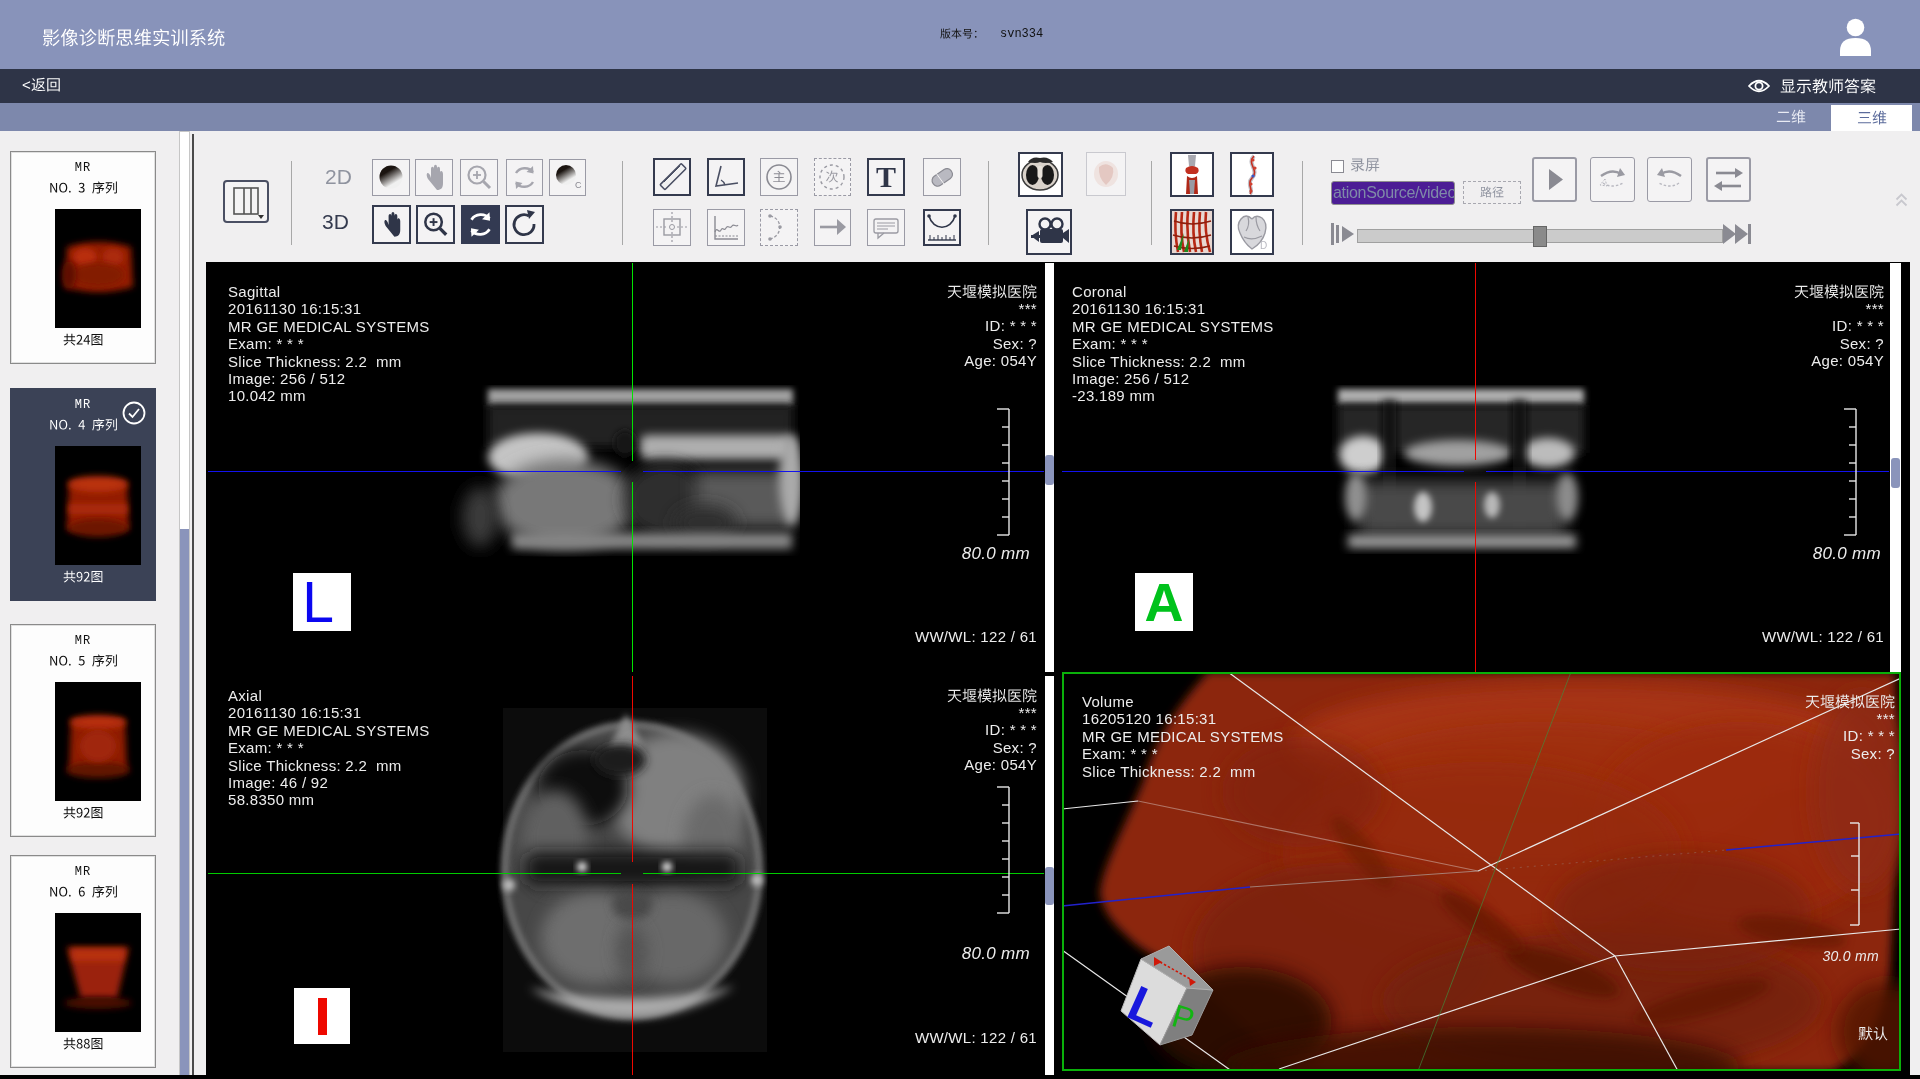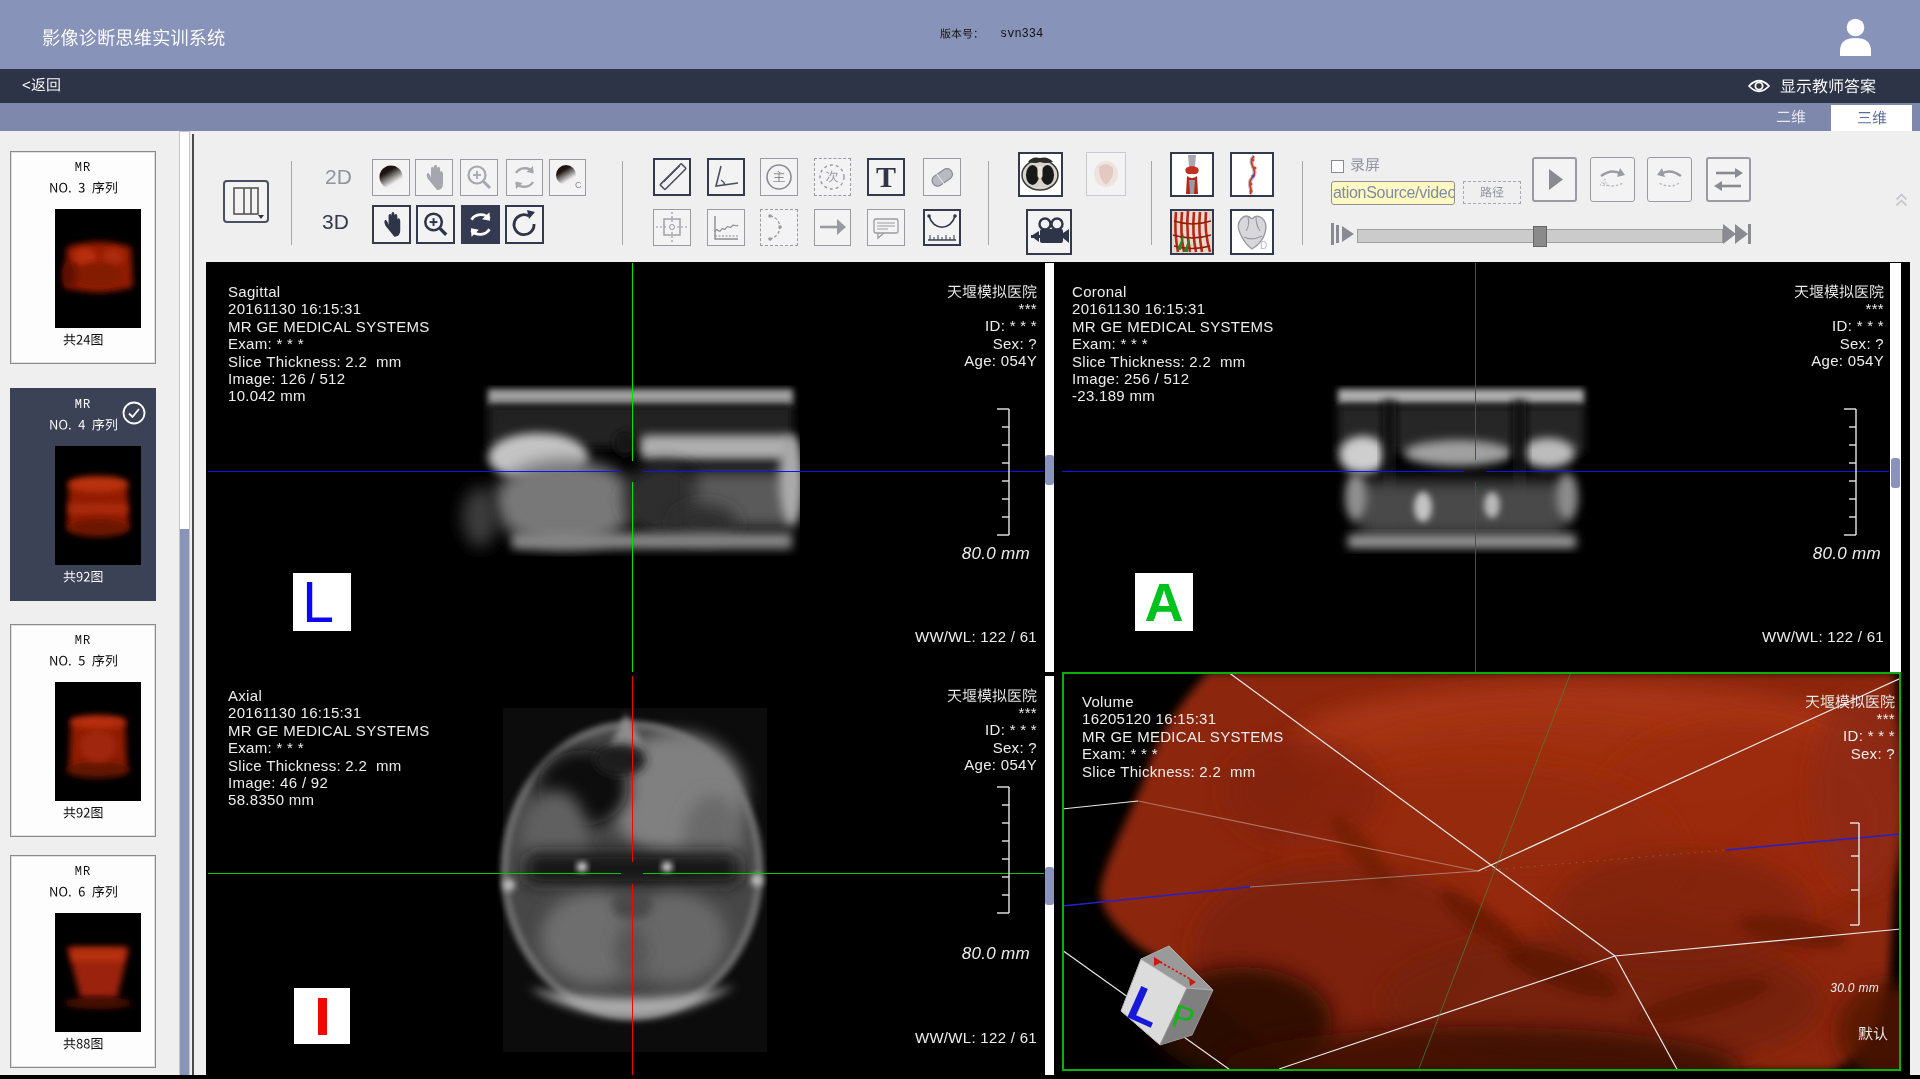--- a/index.html
+++ b/index.html
@@ -582,21 +582,21 @@
 
     <div class="abs" style="left:1331px;top:160px;width:13px;height:13px;border:1.5px solid #8a8a92;background:#fdfdfd;"></div>
     <div class="abs" style="left:1350px;top:157px;">
         <svg width="30.0" height="16.5" style="display:block;">
           <g fill="#8f939f" transform="translate(0,13.20) scale(0.015000,-0.015000)">
             <use href="#u5F55" x="0"></use>
             <use href="#u5C4F" x="1000"></use>
           </g>
         </svg>
       </div>
-    <div class="abs" style="left:1331px;top:181px;width:124px;height:24px;border:1px solid #8f8f8f;border-radius:3px;background:#fef9c3;overflow:hidden;font-size:16px;color:#7f8aa8;line-height:22px;padding-left:1px;letter-spacing:-0.3px;">ationSource/video</div>
+    <div class="abs" style="left:1331px;top:181px;width:124px;height:24px;border:1px solid #8f8f8f;border-radius:3px;background:#4c1d95;overflow:hidden;font-size:16px;color:#7f8aa8;line-height:22px;padding-left:1px;letter-spacing:-0.3px;">ationSource/video</div>
     <div class="abs" style="left:1463px;top:181px;width:58px;height:23px;border:1px dashed #a8a8b0;text-align:center;"><svg width="24.0" height="13.2" style="display:inline-block;vertical-align:-3px;margin-top:4px;vertical-align:0;">
           <g fill="#8f939f" transform="translate(0,10.56) scale(0.012000,-0.012000)">
             <use href="#u8DEF" x="0"></use>
             <use href="#u5F84" x="1000"></use>
           </g>
         </svg></div>
     <div class="tbtn" style="left:1532px;top:157px;width:45px;height:45px;border-width:2px;border-radius:3px;">
       <svg width="41" height="41" viewBox="0 0 41 41">
           <path d="M15 10 L29 20.5 L15 31 Z" fill="#8a8a92"></path>
         </svg>
@@ -674,21 +674,21 @@
     </svg>
     <div class="abs" style="left:632px;top:263px;width:1px;height:198px;background:#00e400;"></div>
     <div class="abs" style="left:632px;top:482px;width:1px;height:190px;background:#00e400;"></div>
     <div class="abs" style="left:208px;top:471px;width:413px;height:1px;background:#1212ee;"></div>
     <div class="abs" style="left:643px;top:471px;width:401px;height:1px;background:#1212ee;"></div>
     <div class="ovl" style="left:228px;top:283px;">Sagittal
 20161130 16:15:31
 MR GE MEDICAL SYSTEMS
 Exam: * * *
 Slice Thickness: 2.2  mm
-Image: 126 / 512
+Image: 256 / 512
 10.042 mm</div>
     <div class="abs" style="right:883px;top:284px;">
         <svg width="90.0" height="16.5" style="display:block;">
           <g fill="#ececec" transform="translate(0,13.20) scale(0.015000,-0.015000)">
             <use href="#u5929" x="0"></use>
             <use href="#u5830" x="1000"></use>
             <use href="#u6A21" x="2000"></use>
             <use href="#u62DF" x="3000"></use>
             <use href="#u533B" x="4000"></use>
             <use href="#u9662" x="5000"></use>
@@ -939,21 +939,21 @@
 Sex: ?</div>
     <svg class="abs" style="left:1849px;top:822px;" width="12" height="104" viewBox="0 0 12 104">
       <g stroke="#e8e8e8" stroke-width="1.4">
           <line x1="10" y1="1" x2="10" y2="103"></line>
           <line x1="1" y1="1" x2="10" y2="1"></line>
           <line x1="1" y1="103" x2="10" y2="103"></line>
           <line x1="2" y1="34" x2="10" y2="34"></line>
           <line x1="2" y1="68" x2="10" y2="68"></line>
         </g>
     </svg>
-    <div class="ovl r" style="right:41px;top:980px;font-style:italic;font-size:12px;">30.0 mm</div>
+    <div class="ovl r" style="right:41px;top:948px;font-style:italic;font-size:14px;">30.0 mm</div>
     <div class="abs" style="right:32px;top:1026px;">
         <svg width="30.0" height="16.5" style="display:block;">
           <g fill="#ececec" transform="translate(0,13.20) scale(0.015000,-0.015000)">
             <use href="#u9ED8" x="0"></use>
             <use href="#u8BA4" x="1000"></use>
           </g>
         </svg>
       </div>
   </div>
   <div id="graystrip" class="abs"></div>

